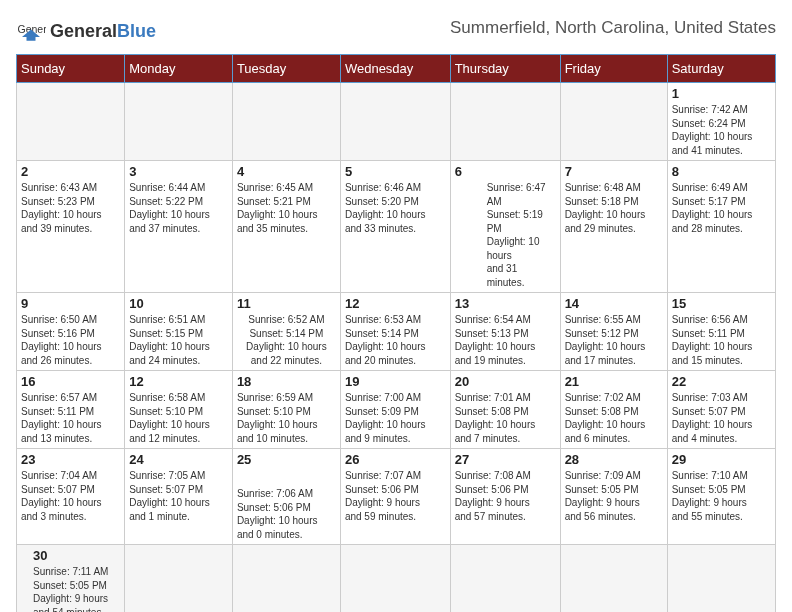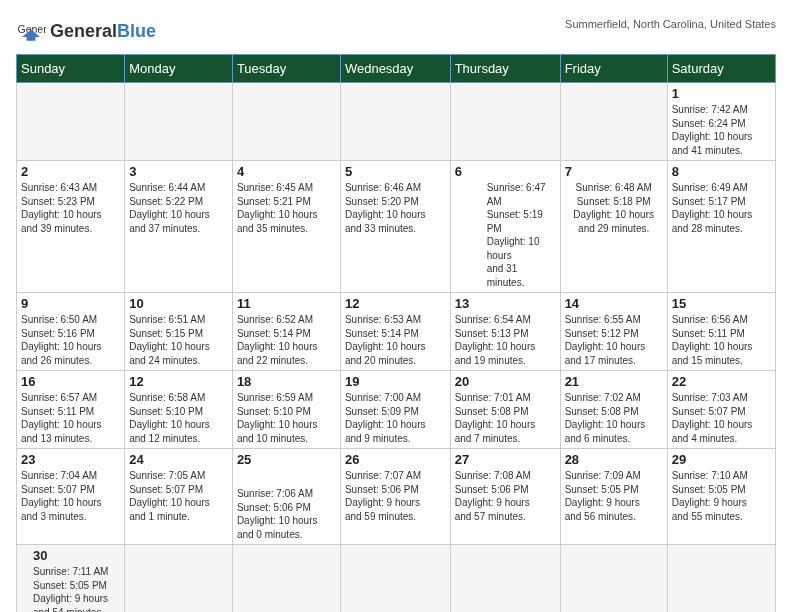--- a/index.html
+++ b/index.html
@@ -37,32 +37,32 @@
     .title-area {
       text-align: right;
     }
     .month-title {
       font-size: 36px;
       font-weight: normal;
       color: #222;
       line-height: 1;
     }
     .location-title {
-      font-size: 11px;
+      font-size: 17px;
       color: #555;
       margin-top: 2px;
       margin-left: 26px;
     }
     table {
       width: 100%;
       border-collapse: collapse;
       border: 1px solid #ccc;
     }
     thead tr {
-      background-color: #14532d;
+      background-color: #7f1d1d;
     }
     thead th {
       color: #fff;
       font-size: 13px;
       font-weight: normal;
       padding: 6px 4px;
       text-align: left;
       border: 1px solid #5a9ad0;
     }
     tbody td {
@@ -176,21 +176,21 @@
         </td>
         <td>
           <span class="day-number">6</span>
           <div class="day-info" style="white-space: pre-line; margin-left: 32px;">Sunrise: 6:47 AM
 Sunset: 5:19 PM
 Daylight: 10 hours
 and 31 minutes.</div>
         </td>
         <td>
           <span class="day-number">7</span>
-          <div class="day-info" style="white-space: pre-line; text-align: center;">Sunrise: 6:48 AM
+          <div class="day-info" style="white-space: pre-line;">Sunrise: 6:48 AM
 Sunset: 5:18 PM
 Daylight: 10 hours
 and 29 minutes.</div>
         </td>
         <td>
           <span class="day-number">8</span>
           <div class="day-info" style="white-space: pre-line;">Sunrise: 6:49 AM
 Sunset: 5:17 PM
 Daylight: 10 hours
 and 28 minutes.</div>
@@ -206,21 +206,21 @@
         </td>
         <td>
           <span class="day-number">10</span>
           <div class="day-info" style="white-space: pre-line;">Sunrise: 6:51 AM
 Sunset: 5:15 PM
 Daylight: 10 hours
 and 24 minutes.</div>
         </td>
         <td>
           <span class="day-number">11</span>
-          <div class="day-info" style="white-space: pre-line;">Sunrise: 6:52 AM
+          <div class="day-info" style="white-space: pre-line; text-align: center;">Sunrise: 6:52 AM
 Sunset: 5:14 PM
 Daylight: 10 hours
 and 22 minutes.</div>
         </td>
         <td>
           <span class="day-number">12</span>
           <div class="day-info" style="white-space: pre-line;">Sunrise: 6:53 AM
 Sunset: 5:14 PM
 Daylight: 10 hours
 and 20 minutes.</div>

